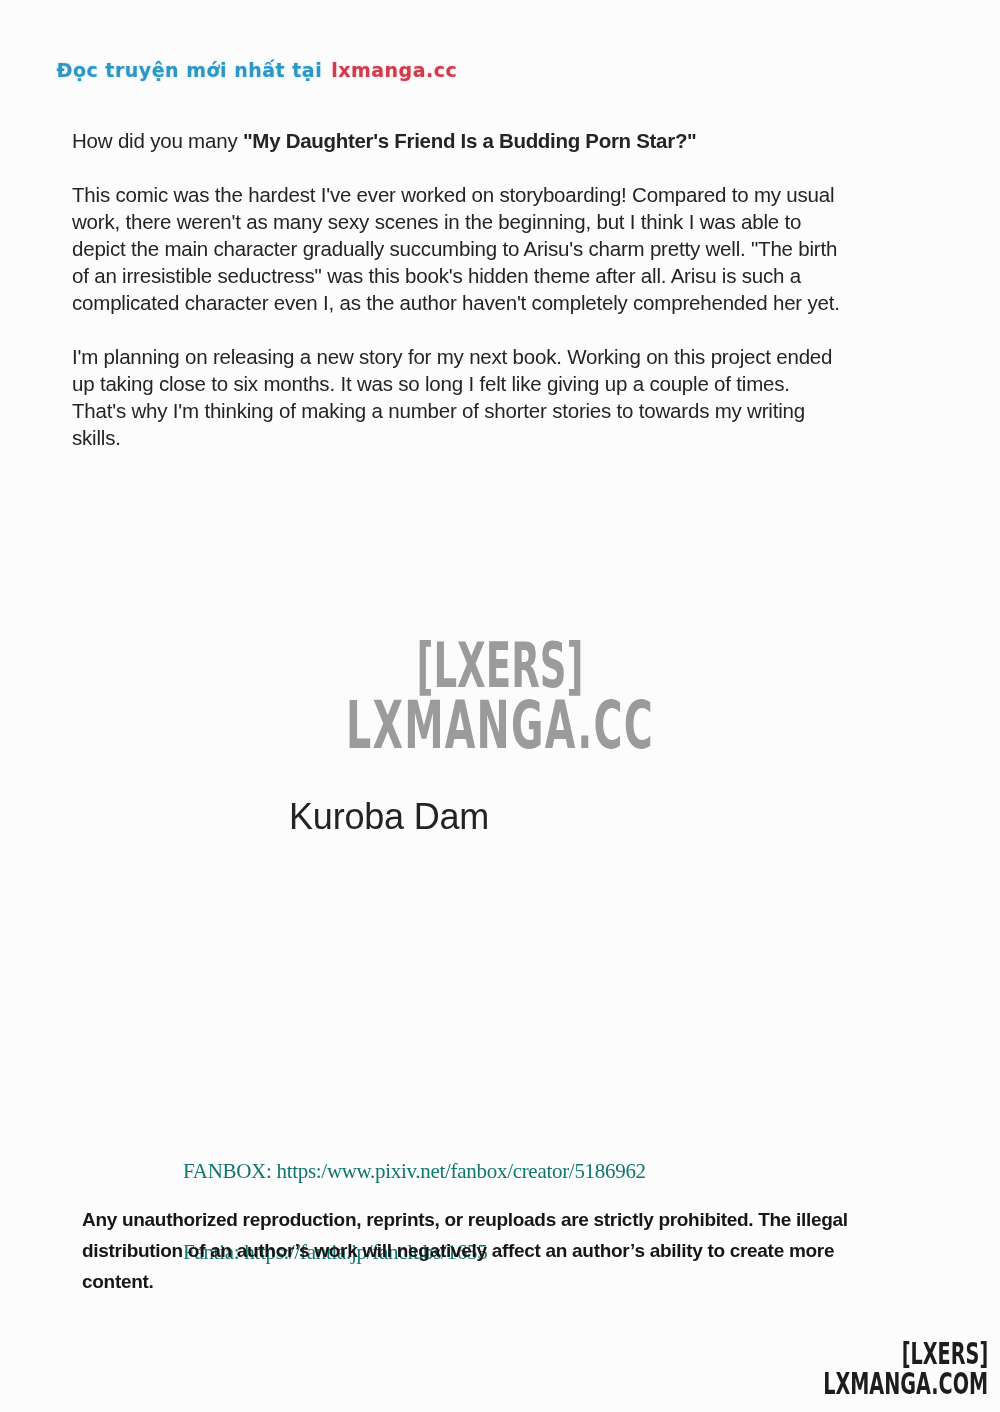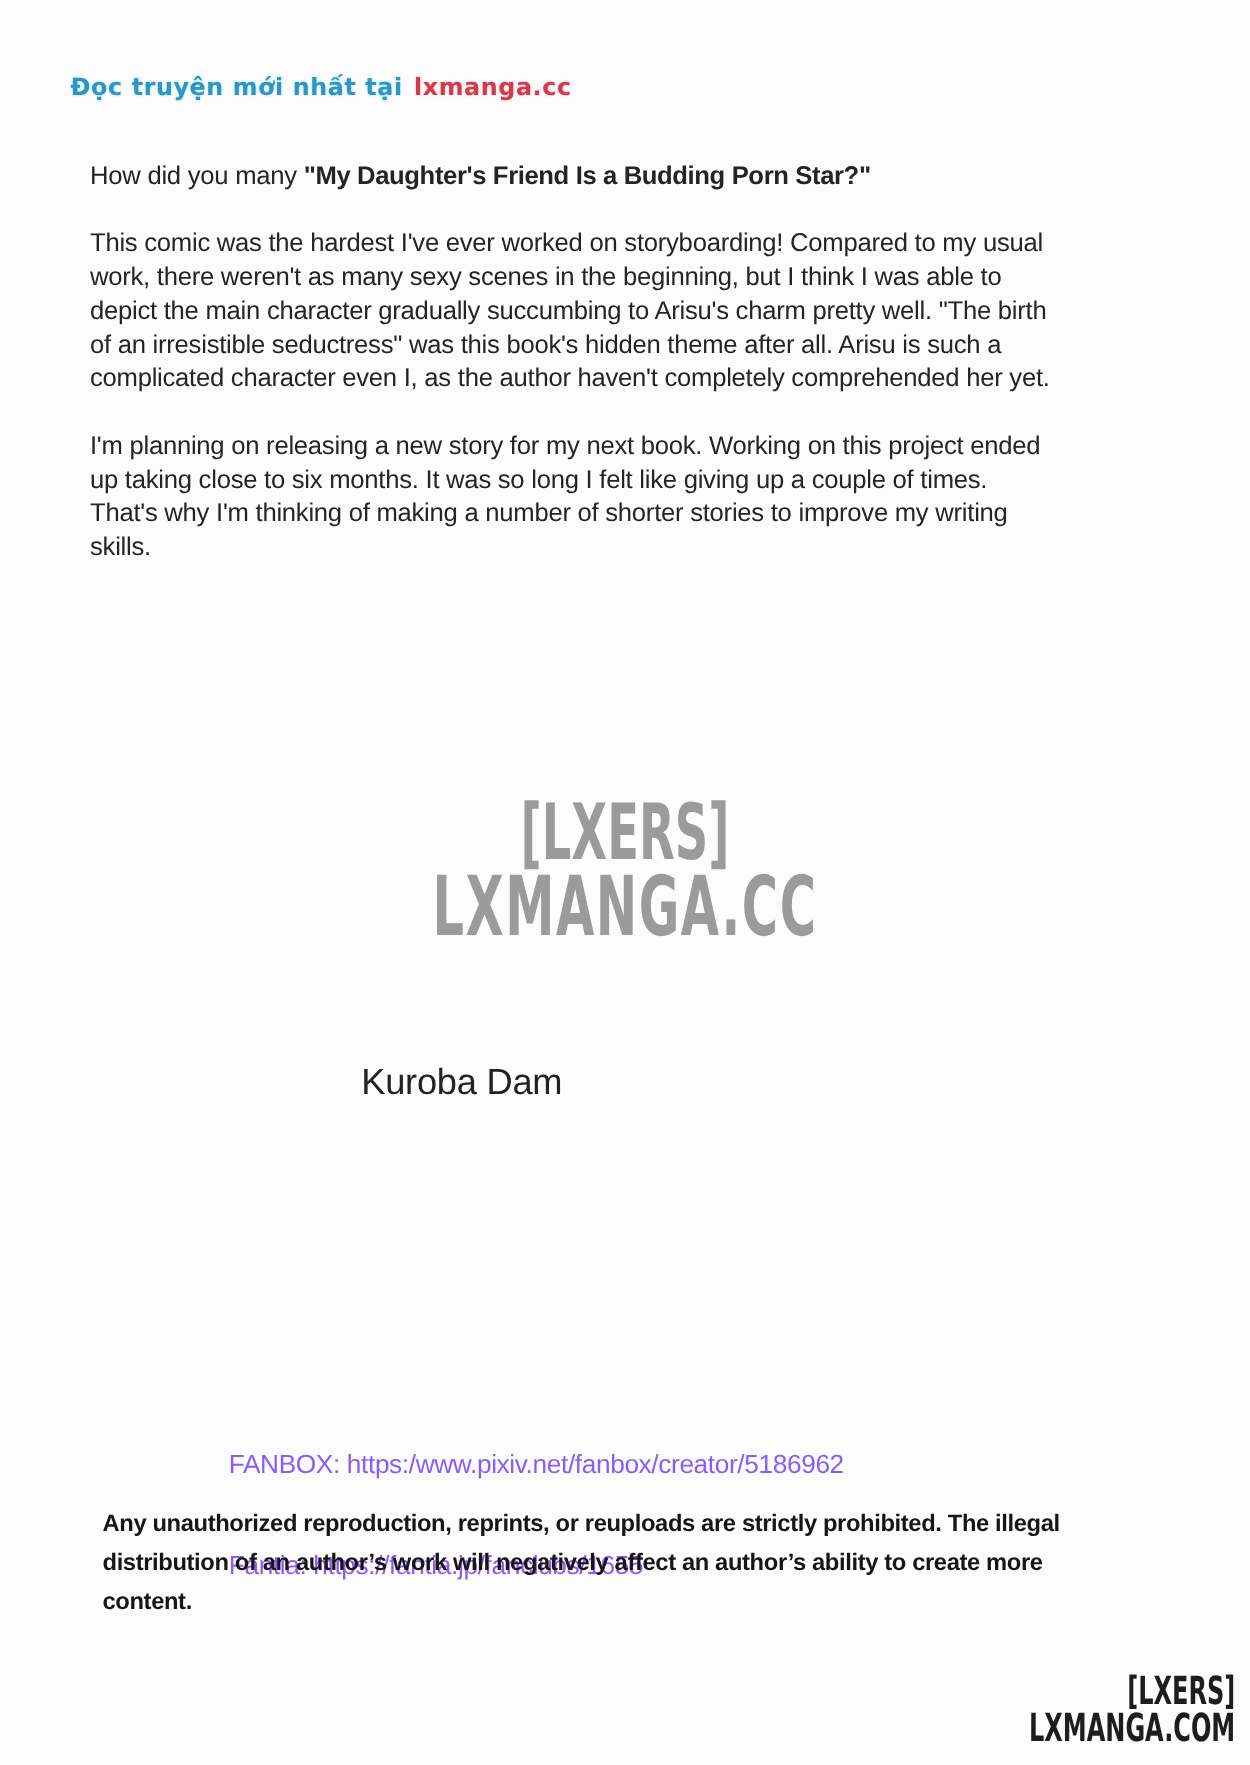--- a/index.html
+++ b/index.html
@@ -74,36 +74,37 @@
     line-height: 60px;
     letter-spacing: 2px;
     transform: scaleX(0.6);
     transform-origin: 50% 50%;
   }
 
   
   .signature {
     position: absolute;
     left: 289px;
-    top: 850px;
+    top: 796px;
     color: #232323;
-    font-size: 29px;
+    font-size: 36px;
     letter-spacing: -0.2px;
   }
 
   
   .links {
     position: absolute;
     left: 183px;
     top: 1104px;
-    color: #8b5cf6;
+    color: #0f766e;
     font-size: 21px;
     line-height: 27px;
     letter-spacing: -0.3px;
     white-space: pre;
+    font-family: Liberation Serif, serif;
   }
 
   
   .disclaimer {
     position: absolute;
     left: 52px;
     top: 1204px;
     color: #161616;
     font-weight: bold;
     font-size: 19px;
@@ -141,21 +142,21 @@
 
   <div class="bodytext">
     <p class="lead"><span>How did you many </span><b>"My Daughter's Friend Is a Budding Porn Star?"</b></p>
     <p>This comic was the hardest I've ever worked on storyboarding! Compared to my usual
 work, there weren't as many sexy scenes in the beginning, but I think I was able to
 depict the main character gradually succumbing to Arisu's charm pretty well. "The birth
 of an irresistible seductress" was this book's hidden theme after all. Arisu is such a
 complicated character even I, as the author haven't completely comprehended her yet.</p>
     <p>I'm planning on releasing a new story for my next book. Working on this project ended
 up taking close to six months. It was so long I felt like giving up a couple of times.
-That's why I'm thinking of making a number of shorter stories to improve my writing
+That's why I'm thinking of making a number of shorter stories to towards my writing
 skills.</p>
   </div>
 
   <div class="wm-center">
     <div class="l1">[LXERS]</div>
     <div class="l2">LXMANGA.CC</div>
   </div>
 
   <div class="signature">Kuroba Dam</div>
 

